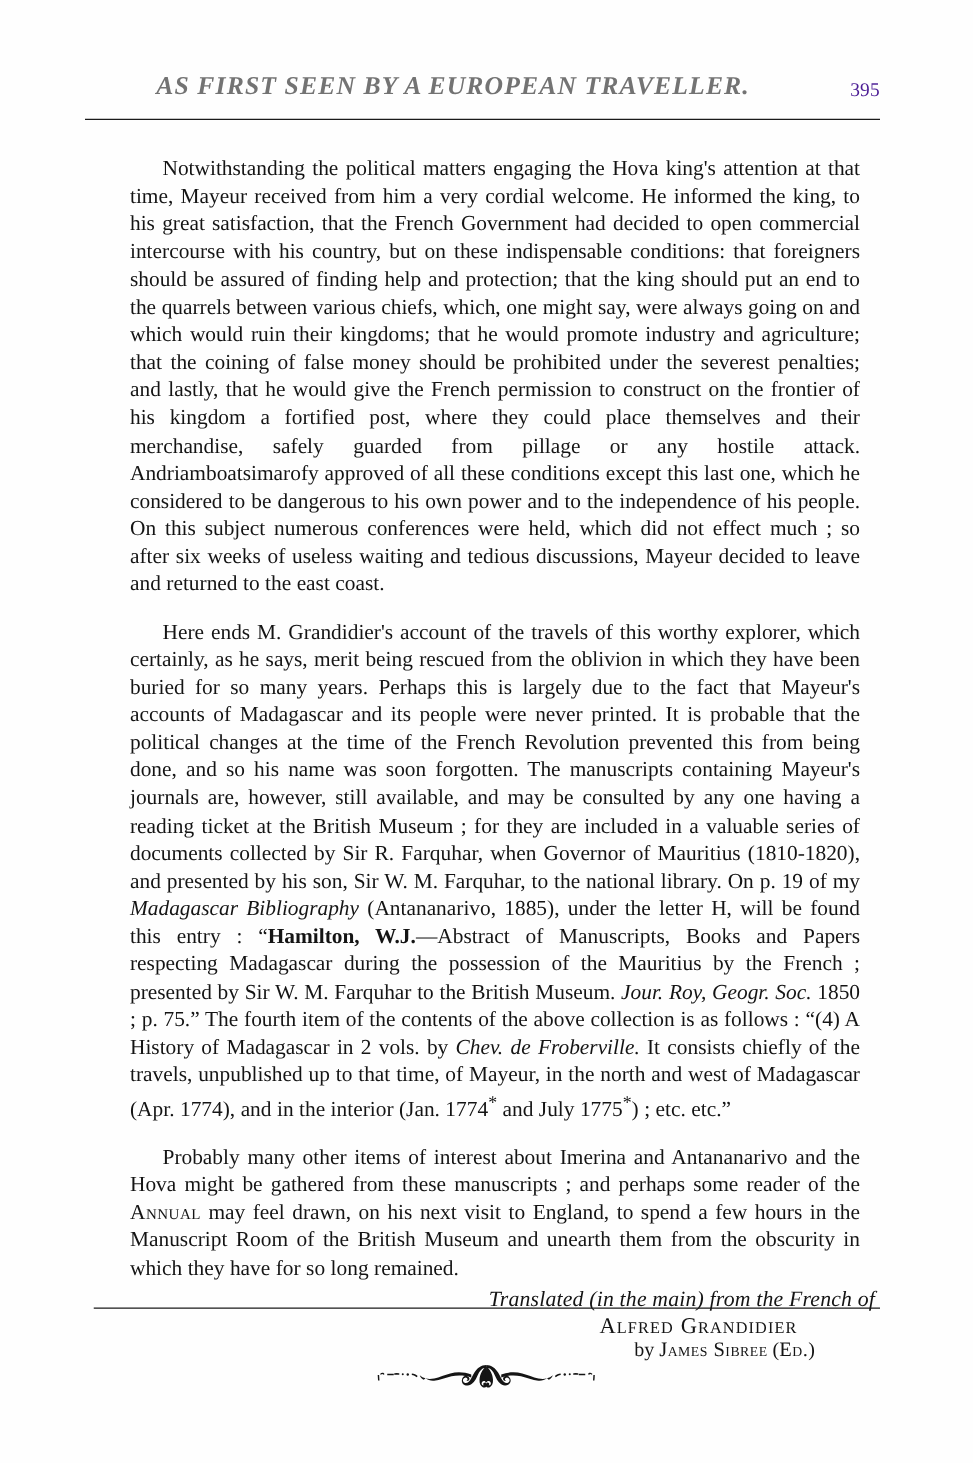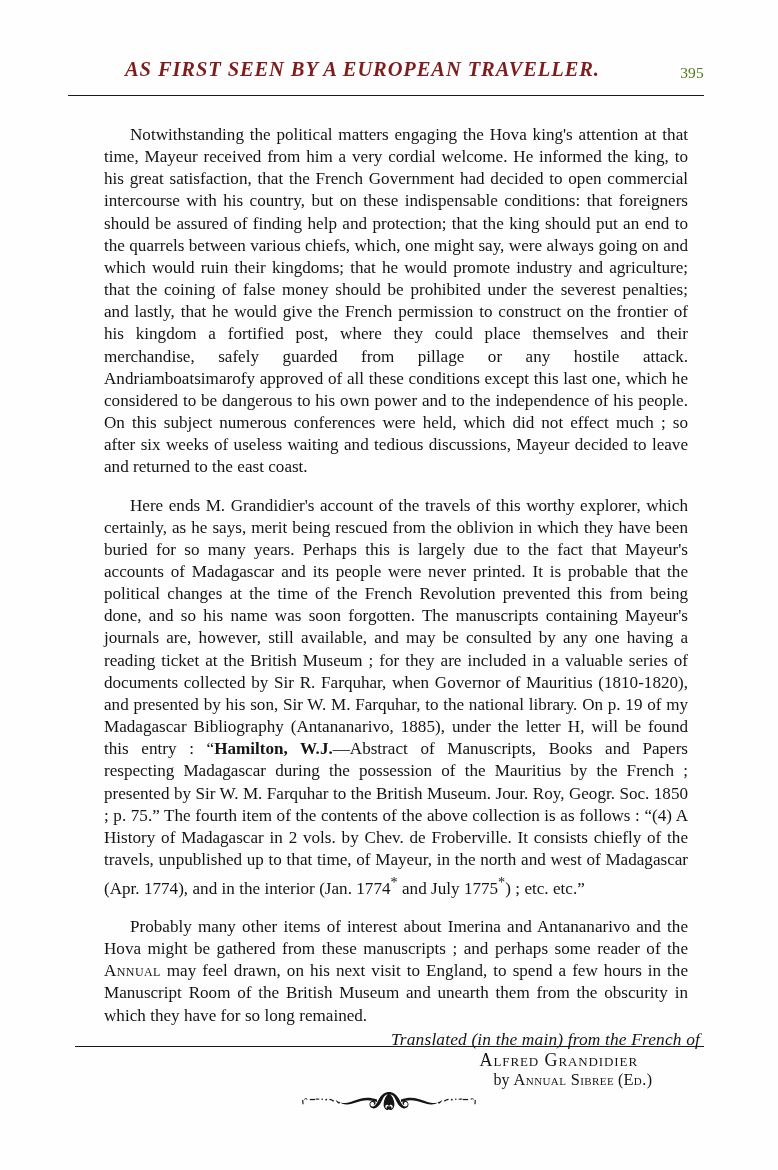--- a/index.html
+++ b/index.html
@@ -34,30 +34,30 @@
   }
   .running-head-title {
     position: absolute;
     left: 57px;
     top: 0;
     font-style: italic;
     font-weight: 700;
     font-size: 20.5px;
     letter-spacing: 0.9px;
     white-space: nowrap;
-    color: #7f1d1d;
+    color: #737373;
     font-family: Liberation Serif, serif;
   }
   .running-head-folio {
     position: absolute;
     right: 0;
     top: 6px;
     font-size: 15.5px;
     letter-spacing: 0.2px;
-    color: #4d7c0f;
+    color: #4c1d95;
   }
   .head-rule {
     position: absolute;
     left: 68px;
     top: 95px;
     width: 636px;
     height: 0;
     border-top: 1.6px solid #1a1a1a;
   }
 
@@ -78,21 +78,21 @@
     hyphens: manual;
     word-spacing: 0.1px;
   }
   p.para + p.para { margin-top: 0; }
 
   .sc {
     font-variant: small-caps;
     letter-spacing: 0.4px;
     font-family: Liberation Serif, serif;
   }
-  .it { }
+  .it { font-style: italic; }
   .bd { font-weight: 700; }
 
   
   .signature {
     position: absolute;
     left: 88px;
     top: 985px;
     width: 616px;
     text-align: right;
   }
@@ -163,21 +163,21 @@
     <p class="para">Notwithstanding the political matters engaging the Hova king's attention at that time, Mayeur received from him a very cordial welcome. He informed the king, to his great satisfaction, that the French Government had decided to open commercial intercourse with his country, but on these indispensable conditions: that foreigners should be assured of finding help and protection; that the king should put an end to the quarrels between various chiefs, which, one might say, were always going on and which would ruin their kingdoms; that he would promote industry and agriculture; that the coining of false money should be prohibited under the severest penalties; and lastly, that he would give the French permission to construct on the frontier of his kingdom a fortified post, where they could place themselves and their merchandise, safely guarded from pillage or any hostile attack. Andriamboatsimarofy approved of all these conditions except this last one, which he considered to be dangerous to his own power and to the independence of his people. On this subject numerous conferences were held, which did not effect much ; so after six weeks of useless waiting and tedious discussions, Mayeur decided to leave and returned to the east coast.</p>
 
     <p class="para"><span>Here ends M. Grandidier's account of the travels of this worthy explorer, which certainly, as he says, merit being rescued from the oblivion in which they have been buried for so many years. Perhaps this is largely due to the fact that Mayeur's accounts of Madagascar and its people were never printed. It is probable that the political changes at the time of the French Revolution prevented this from being done, and so his name was soon forgotten. The manuscripts containing Mayeur's journals are, however, still available, and may be consulted by any one having a reading ticket at the British Museum ; for they are included in a valuable series of documents collected by Sir R. Farquhar, when Governor of Mauritius (1810-1820), and presented by his son, Sir W. M. Farquhar, to the national library. On p. 19 of my </span><span class="it">Madagascar Bibliography</span><span> (Antananarivo, 1885), under the letter H, will be found this entry : “</span><span class="bd">Hamilton, W.J.</span><span>—Abstract of Manuscripts, Books and Papers respecting Madagascar during the possession of the Mauritius by the French ; presented by Sir W. M. Farquhar to the British Museum. </span><span class="it">Jour. Roy, Geogr. Soc.</span><span> 1850 ; p. 75.” The fourth item of the contents of the above collection is as follows : “(4) A History of Madagascar in 2 vols. by </span><span class="it">Chev. de Froberville.</span><span> It consists chiefly of the travels, unpublished up to that time, of Mayeur, in the north and west of Madagascar (Apr. 1774), and in the interior (Jan. 1774</span><sup>*</sup><span> and July 1775</span><sup>*</sup><span>) ; etc. etc.”</span></p>
 
     <p class="para"><span>Probably many other items of interest about Imerina and Antananarivo and the Hova might be gathered from these manuscripts ; and perhaps some reader of the </span><span class="sc">Annual</span><span> may feel drawn, on his next visit to England, to spend a few hours in the Manuscript Room of the British Museum and unearth them from the obscurity in which they have for so long remained.</span></p>
   </div>
 
   <div class="signature">
     <div class="sig-translated">Translated (in the main) from the French of</div>
     <div class="sig-author">Alfred Grandidier</div>
-    <div class="sig-editor"><span>by </span><span class="sc">Annual Sibree</span><span> (</span><span class="sc">Ed.</span><span>)</span></div>
+    <div class="sig-editor"><span>by </span><span class="sc">James Sibree</span><span> (</span><span class="sc">Ed.</span><span>)</span></div>
   </div>
 
   <div class="footnote-rule"></div>
 
   <div class="ornament">
     <svg width="224" height="34" viewBox="0 0 224 34" aria-hidden="true">
       <g fill="#151515">
 
         <path d="M112 6 c-4 0 -7.5 2.6 -9.6 6.2 c-1.6 2.8 -2.6 5.6 -4.4 7.2 c-1.6 1.4 -3.6 1.3 -4.4 -0.2
                  c-0.7 -1.3 0.1 -2.9 1.5 -3.1 c1 -0.15 1.8 0.5 1.9 1.3 c0.07 0.6 -0.3 1.1 -0.85 1.2

